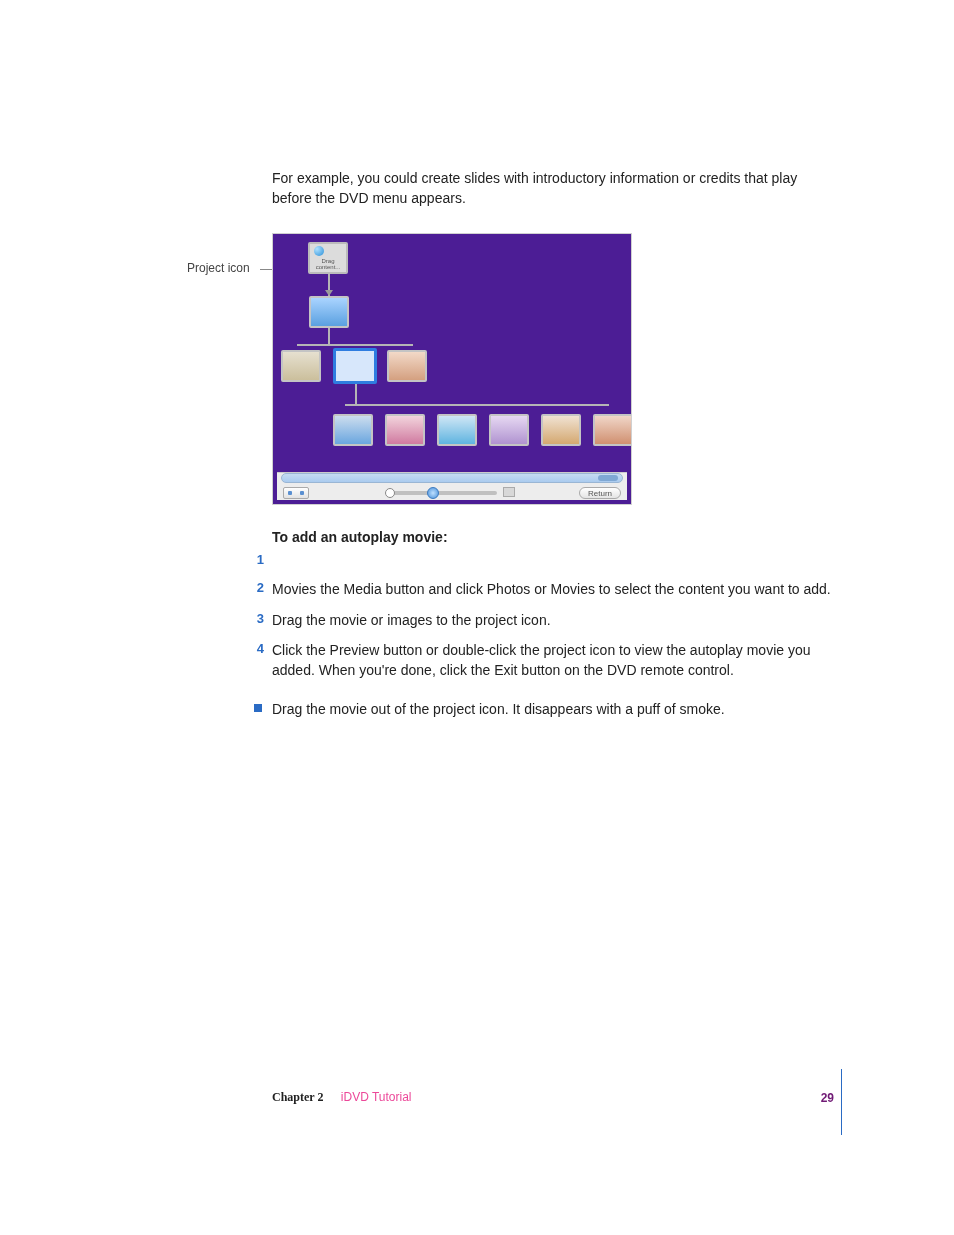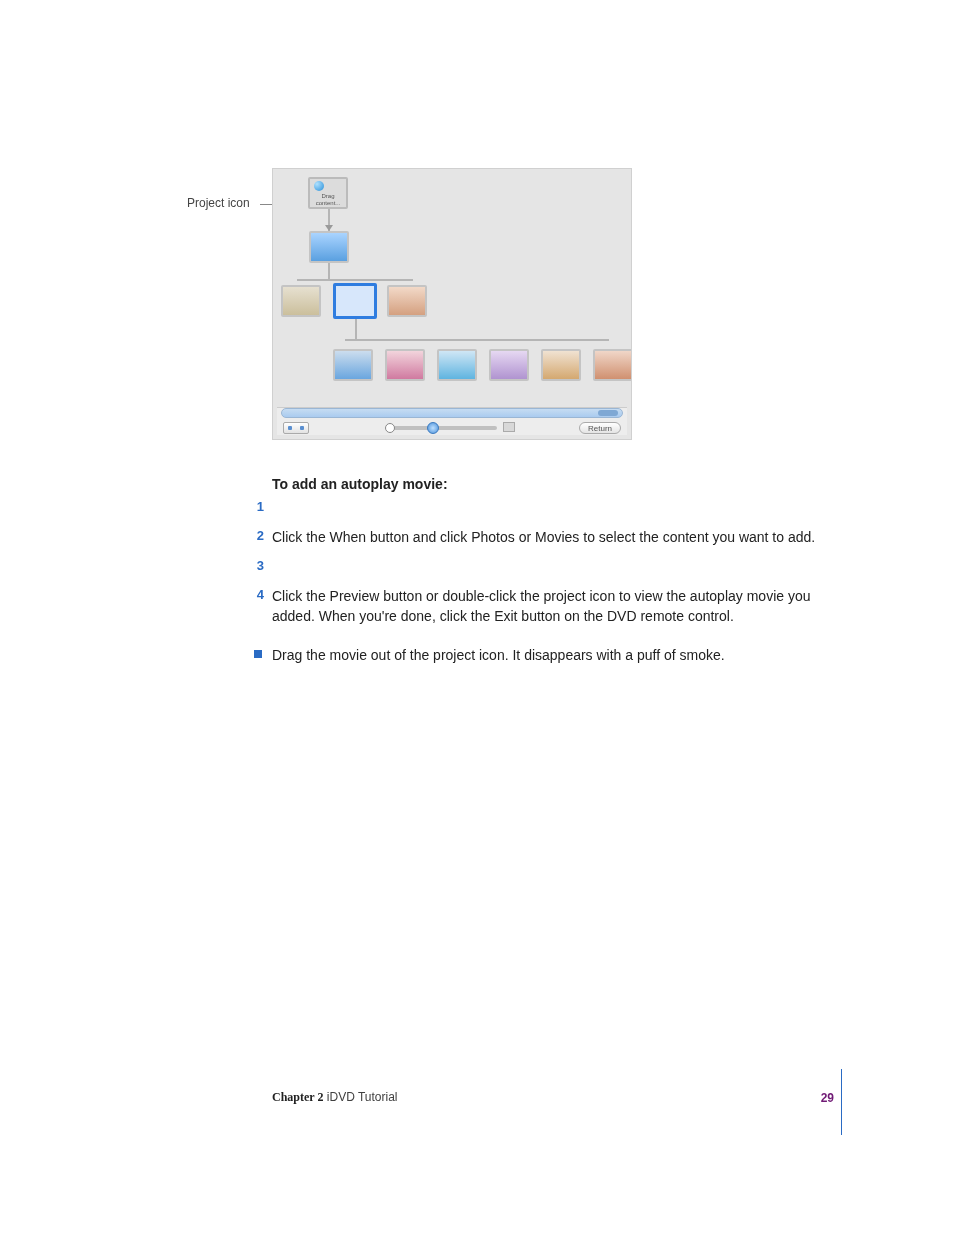--- a/index.html
+++ b/index.html
@@ -19,41 +19,41 @@
     height: 1235px;
     padding: 168px 120px 0 272px;
   }
   .intro-para {
     line-height: 1.45;
     margin-bottom: 24px;
   }
   
   .figure-wrap {
     position: relative;
-    margin-bottom: 36px;
+    margin-bottom: 24px;
   }
   .callout-label {
     position: absolute;
     left: -85px;
     top: 28px;
     font-size: 12px;
     color: #444;
   }
   .callout-line {
     position: absolute;
     left: -12px;
     top: 36px;
     width: 46px;
     height: 1px;
     background: #888;
   }
   .screenshot {
     width: 360px;
     height: 272px;
-    background: #e5e5e5;
+    background: #4c1d95;
     border: 1px solid #d0d0d0;
     position: relative;
     overflow: hidden;
   }
   
   .tile {
     position: absolute;
     background: #fff;
     border: 2px solid #c4c4c4;
     border-radius: 2px;
@@ -212,39 +212,40 @@
     position: absolute;
     left: 272px;
     right: 120px;
     bottom: 130px;
     font-size: 12px;
     display:flex;
     justify-content: space-between;
     align-items: center;
   }
   .footer .ch-label { font-weight: bold; font-family: Liberation Serif, serif; }
-  .footer .tut { color: #404040; }
+  .footer .tut { color: #ec4899; margin-left: 14px; }
   .footer .right {
     color: #701a75;
     font-weight: bold;
   }
   .footer-rule {
     position:absolute;
     right: 112px;
     bottom: 100px;
     width: 1px;
     height: 66px;
     background: #2a6bc4;
   }
 </style>
 </head>
 <body>
 
 <div class="page">
 
+  <p class="intro-para">For example, you could create slides with introductory information or credits that play before the DVD menu appears.</p>
 
   <div class="figure-wrap">
     <span class="callout-label">Project icon</span>
     <span class="callout-line"></span>
 
     <div class="screenshot">
       <div class="tile project">Drag content...</div>
       <div class="connector-v cv1"></div>
       <div class="arrow-down ad1"></div>
       <div class="tile t1"></div>
@@ -278,24 +279,25 @@
     </div>
   </div>
 
   <p class="subhead">To add an autoplay movie:</p>
   <ol class="steps">
     <li>
         <span class="num">1</span>
       </li>
     <li>
         <span class="num">2</span>
-        <span>Click the When button and click Photos or Movies to select the content you want to add.</span>
+        <span>Movies the Media button and click Photos or Movies to select the content you want to add.</span>
       </li>
     <li>
         <span class="num">3</span>
+        <span>Drag the movie or images to the project icon.</span>
       </li>
     <li>
         <span class="num">4</span>
         <span>Click the Preview button or double-click the project icon to view the autoplay movie you added. When you're done, click the Exit button on the DVD remote control.</span>
       </li>
   </ol>
 
   <ul class="bullets">
     <li>
         <span class="sq"></span>

